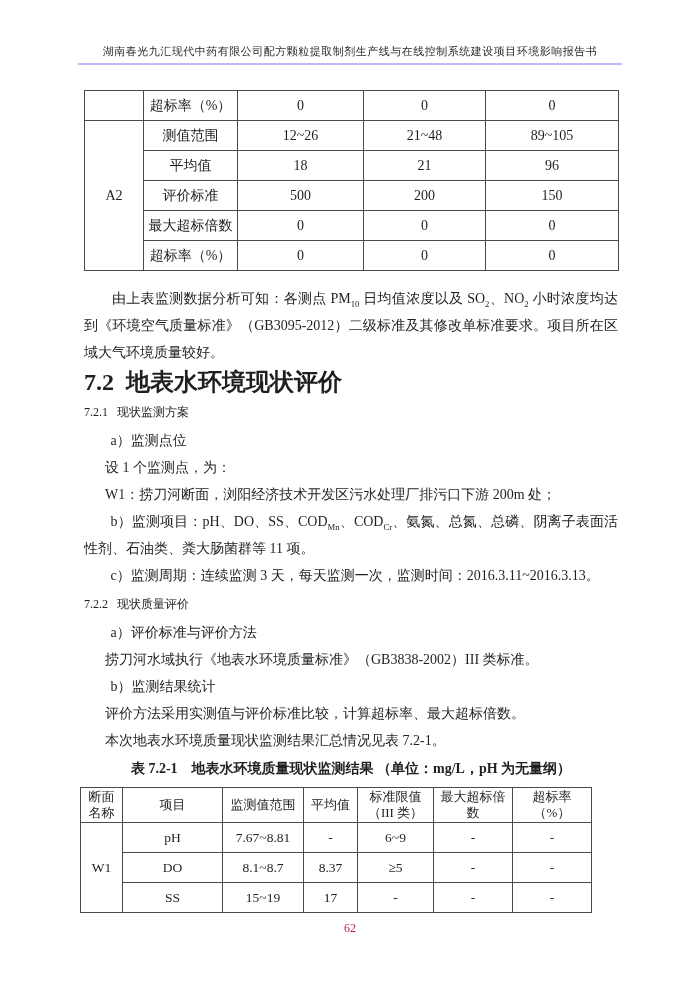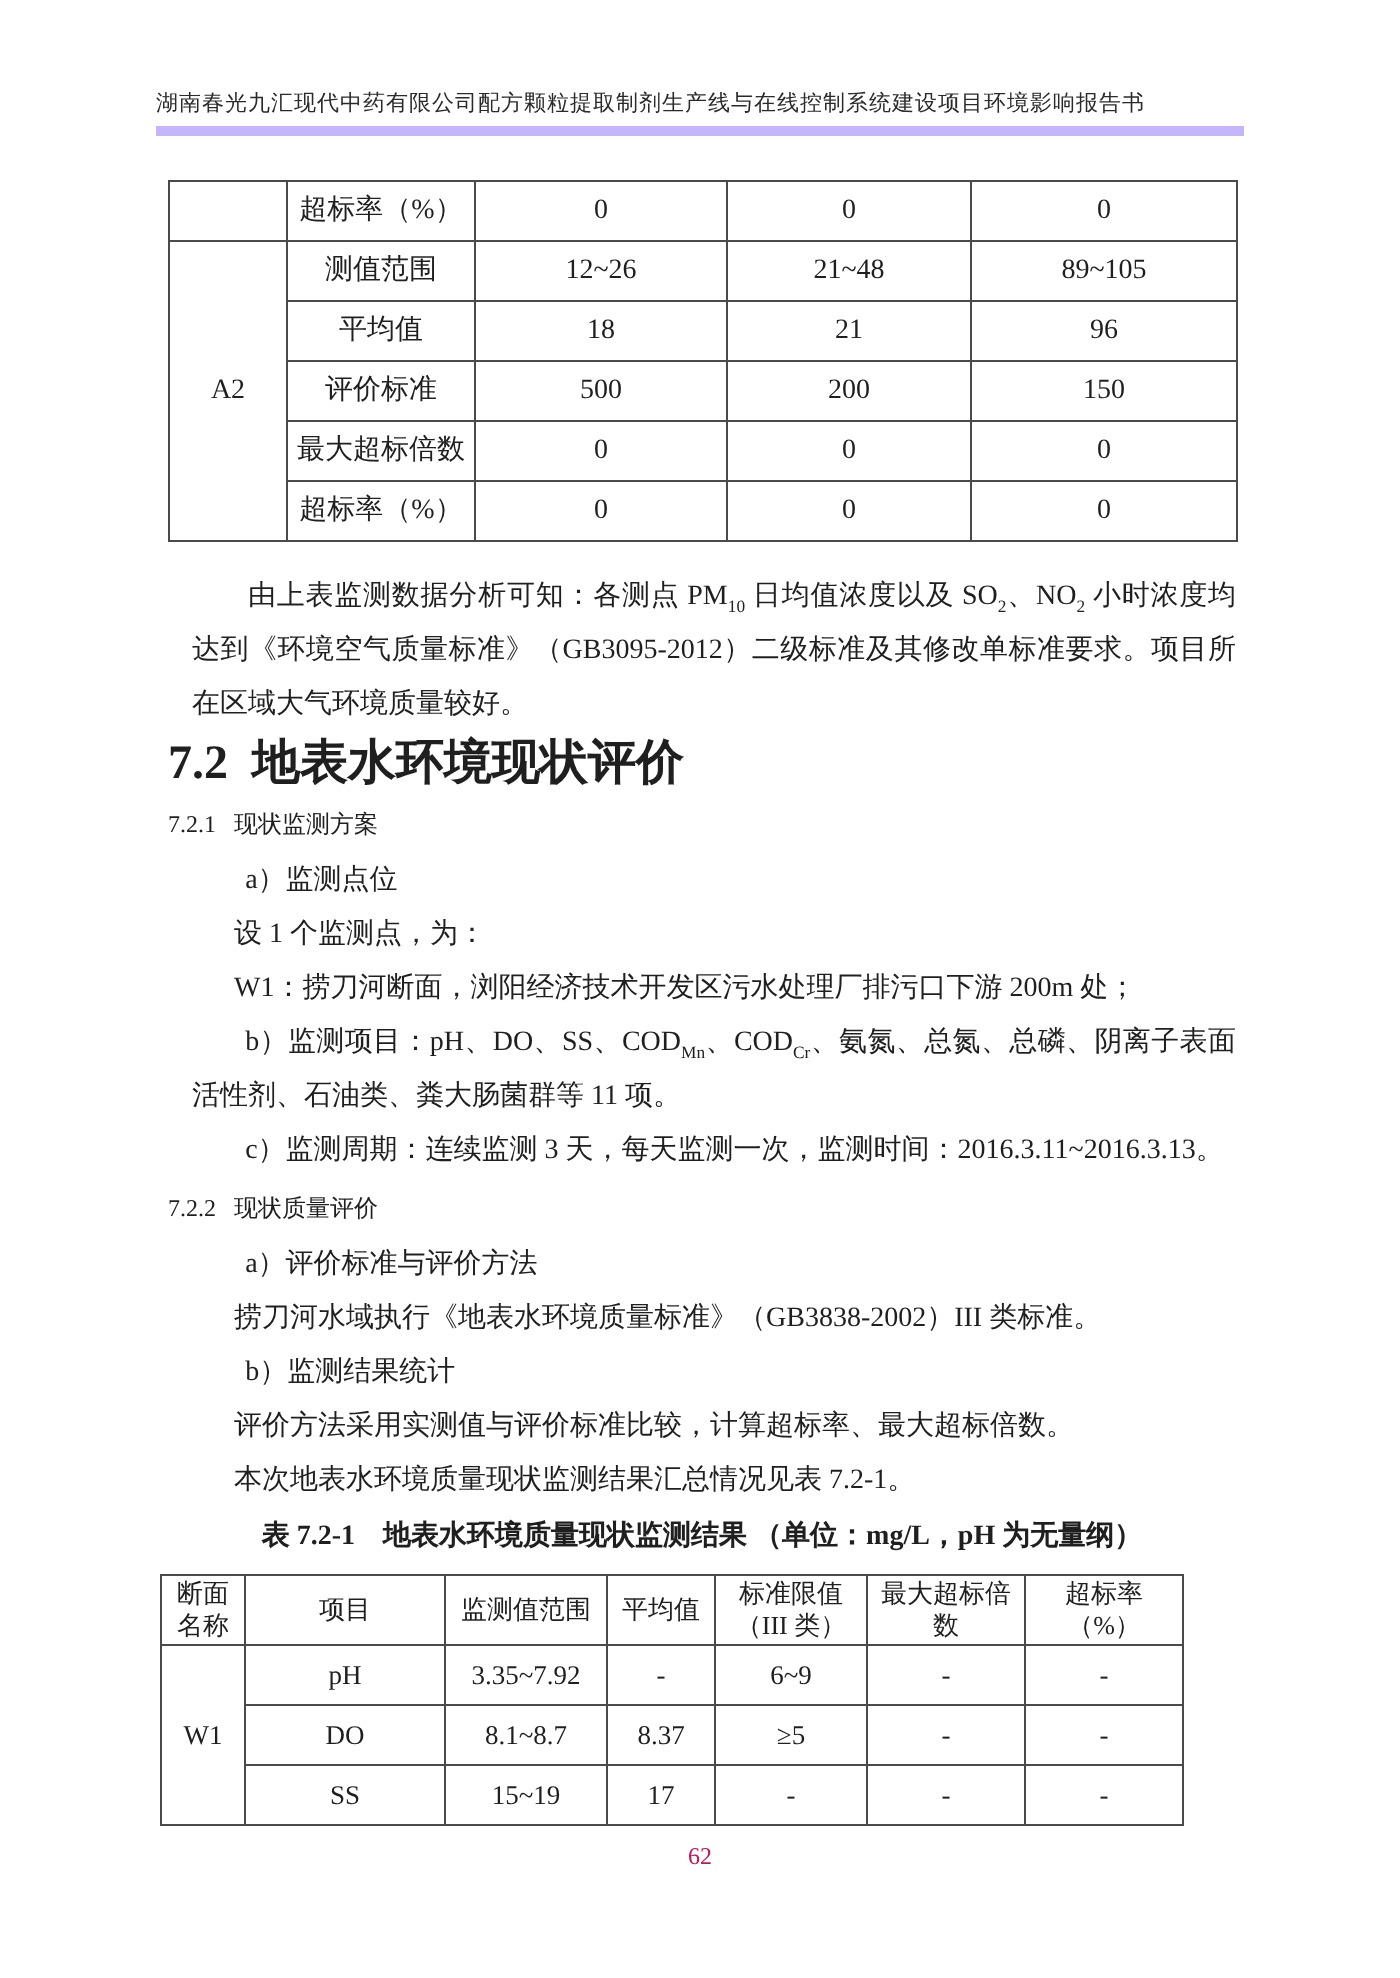--- a/index.html
+++ b/index.html
@@ -12,26 +12,26 @@
     background: #ffffff;
     font-family: "Liberation Serif", "DejaVu Serif", serif;
     color: #1f1f1f;
     overflow: hidden;
   }
   .doc-header {
     position: absolute;
     top: 44px;
     left: 78px;
     right: 78px;
-    text-align: left;
+    text-align: center;
     font-size: 11px;
     letter-spacing: 0.5px;
     color: #2a2a2a;
     padding-bottom: 4px;
-    border-bottom: 5px solid #c4b5fd;
+    border-bottom: 2px solid #c4b5fd;
   }
   .content {
     position: absolute;
     top: 90px;
     left: 84px;
     width: 534px;
     font-size: 14px;
     line-height: 27px;
   }
   table { border-collapse: collapse; table-layout: fixed; }
@@ -41,21 +41,21 @@
     text-align: center;
     vertical-align: middle;
     padding: 1px 2px;
     font-weight: normal;
   }
   .tbl-a2 td { height: 24px; }
   .tbl-a2 tr:first-child td { height: 29px; }
   .tbl-w1 { width: 511px; font-size: 13.5px; margin-left: -4px; margin-top: 5px; }
   .tbl-w1 th { height: 33px; font-size: 13px; line-height: 16px; white-space: pre-line; }
   .tbl-w1 td { height: 26px; }
-  .para { text-align: justify; margin-left: 12px; }
+  .para { text-align: justify; }
   .p-air { margin-top: 14px; text-indent: 2em; }
   .h1 {
     margin-top: 1px;
     font-size: 24px;
     font-weight: bold;
     line-height: 30px;
     white-space: pre-wrap;
   }
   .h2 {
     font-size: 12px;
@@ -184,21 +184,21 @@
 （III 类）</th>
           <th>最大超标倍
 数</th>
           <th>超标率（%）</th>
         </tr>
       </thead>
       <tbody>
         <tr>
           <td rowspan="3">W1</td>
           <td>pH</td>
-          <td>3.35~7.92</td>
+          <td>7.67~8.81</td>
           <td>-</td>
           <td>6~9</td>
           <td>-</td>
           <td>-</td>
         </tr>
         <tr>
           <td>DO</td>
           <td>8.1~8.7</td>
           <td>8.37</td>
           <td>≥5</td>

